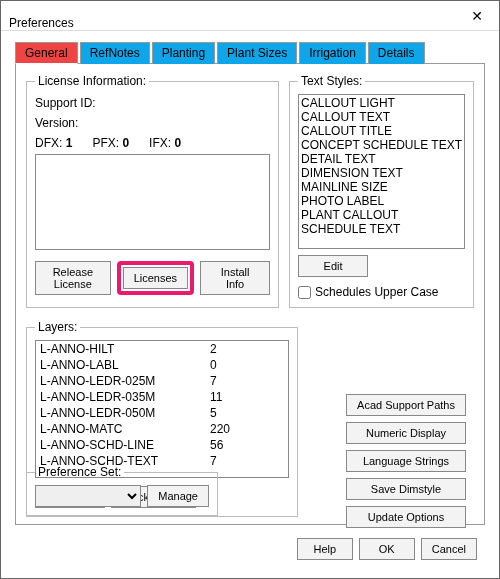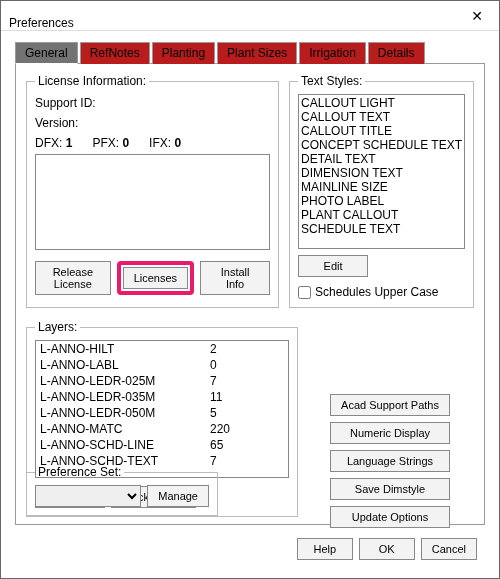--- a/index.html
+++ b/index.html
@@ -42,28 +42,28 @@
   }
   .tabs {
     display: flex;
     gap: 2px;
     margin-bottom: 0;
   }
   .tab {
     border: 1px solid #999;
     border-bottom: none;
     padding: 3px 9px;
-    background: #b91c1c;
+    background: #0ea5e9;
     cursor: pointer;
     position: relative;
     top: 1px;
     z-index: 1;
   }
   .tab.active {
-    background: #737373;
+    background: #ef4444;
     top: 1px;
     z-index: 3;
     border-bottom: 1px solid #fff;
   }
   .tabpanel {
     border: 1px solid #999;
     padding: 10px;
     position: relative;
     height: 462px;
   }
@@ -123,21 +123,21 @@
     height:138px;
     border:1px solid #888;
     overflow-y: scroll;
     background:#fff;
   }
   .layers-list .lrow { display:flex; padding:1px 4px; }
   .layers-list .lrow .lname { flex: 0 0 170px; }
   .layers-list .lrow .lval { flex:1; }
   .right-buttons {
     position:absolute;
-    left: 314px;
+    left: 330px;
     top: 330px;
     display:flex;
     flex-direction:column;
     gap:6px;
   }
   .right-buttons .btn { width: 120px; }
   .prefset-group {
     position:absolute;
     left:10px;
     bottom:8px;
@@ -247,21 +247,21 @@
             <div class="lrow">
               <div class="lname">L-ANNO-LEDR-050M</div>
               <div class="lval">5</div>
             </div>
             <div class="lrow">
               <div class="lname">L-ANNO-MATC</div>
               <div class="lval">220</div>
             </div>
             <div class="lrow">
               <div class="lname">L-ANNO-SCHD-LINE</div>
-              <div class="lval">65</div>
+              <div class="lval">56</div>
             </div>
             <div class="lrow">
               <div class="lname">L-ANNO-SCHD-TEXT</div>
               <div class="lval">7</div>
             </div>
           </div>
         <div class="btn-row">
           <button class="btn">Edit</button>
           <button class="btn">Block Layers</button>
         </div>

